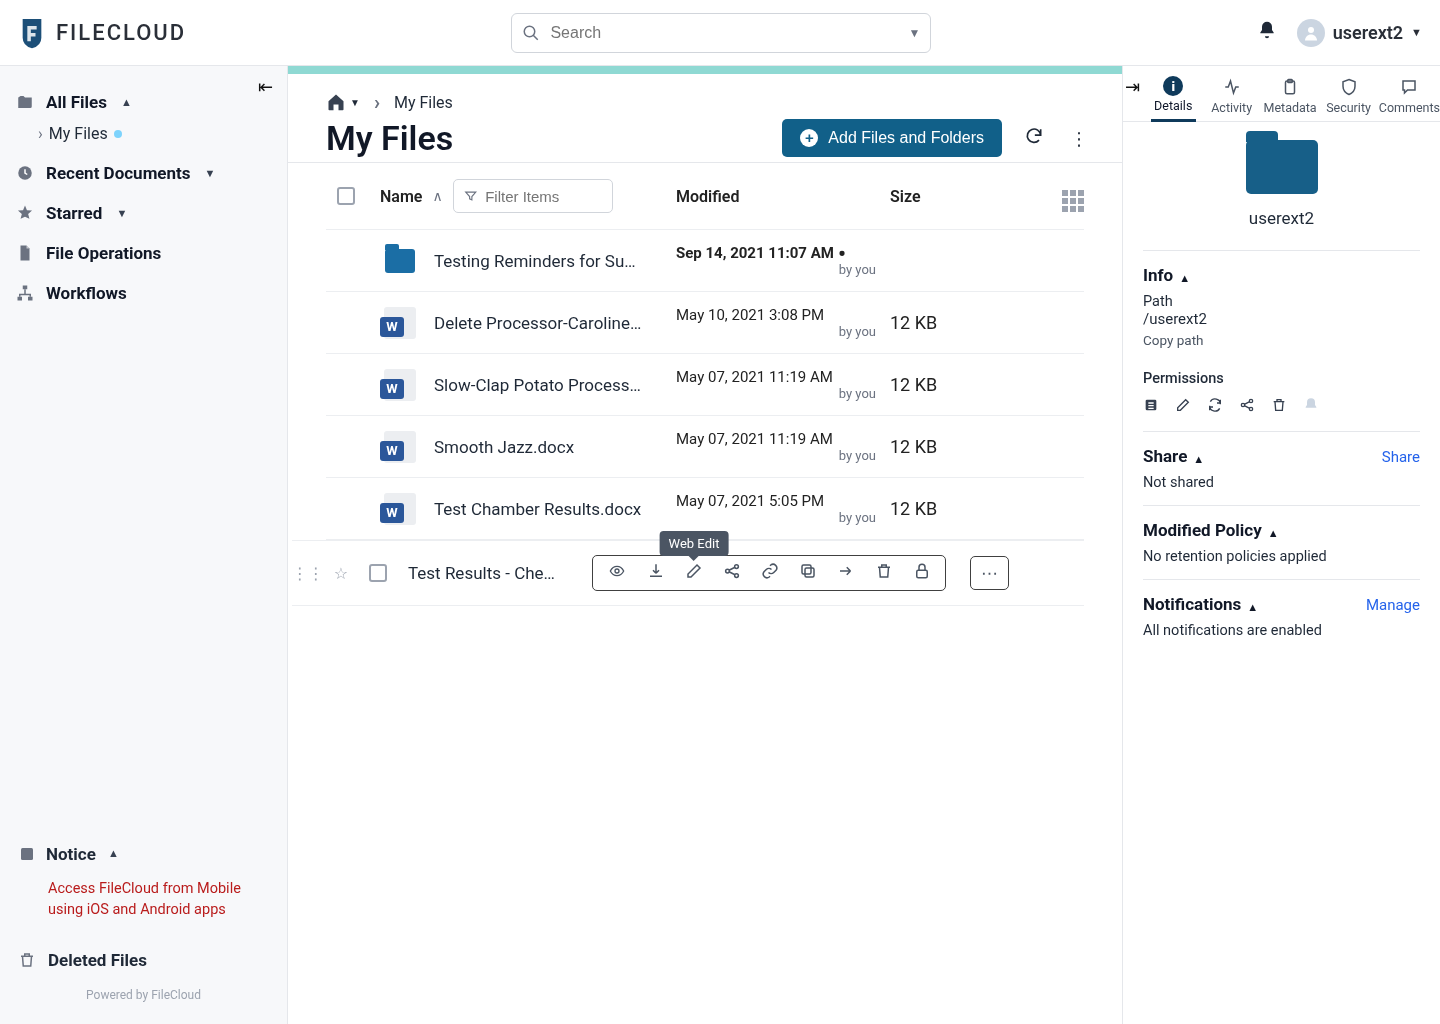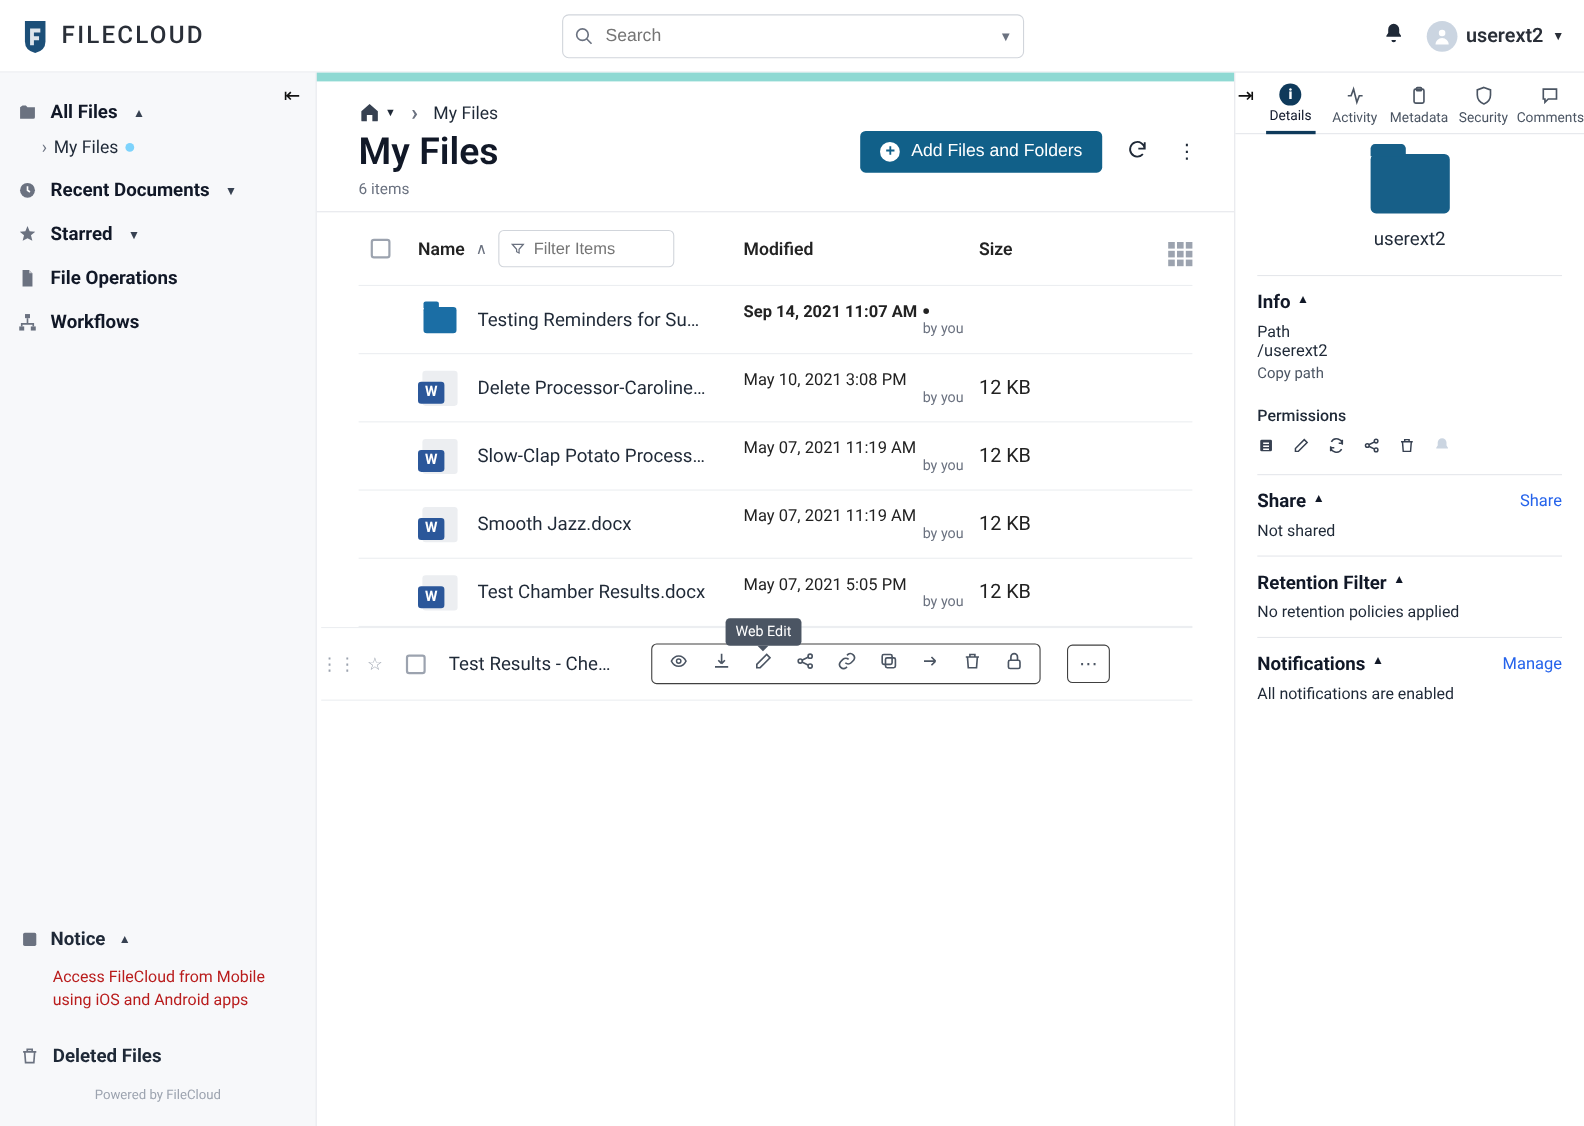--- a/index.html
+++ b/index.html
@@ -88,21 +88,21 @@
   .rtab.active::after { content:""; position:absolute; bottom:-1px; left:10%; width:80%; height:3px; background:#0f3a5b;}
   .rtab .ic { font-size:18px; height:22px; display:flex; align-items:center; justify-content:center;}
   .rtab .ic.fill-circle { width:20px; height:20px; background:#0f3a5b; color:#fff; border-radius:50%; font-weight:900; font-size:13px;}
   .rbody { padding: 18px 20px; overflow:auto;}
   .rpreview { display:flex; flex-direction:column; align-items:center; gap:14px; padding-bottom:22px;}
   .big-folder { width:72px; height:54px; background:#175f88; border-radius:5px; position:relative;}
   .big-folder::before { content:""; position:absolute; top:-9px; left:0; width:32px; height:11px; background:#175f88; border-radius:4px 4px 0 0;}
   .rname { font-size:17px; color:#1f2937;}
   .rsection { border-top:1px solid #e5e7eb; padding:14px 0;}
   .rsection:first-of-type { border-top:none;}
-  .rhead { font-size:17px; font-weight:700; color:#111827; display:flex; align-items:flex-start; gap:6px;}
+  .rhead { font-size:17px; font-weight:700; color:#111827; display:flex; align-items:flex-end; gap:6px;}
   .rhead .link { margin-left:auto; font-weight:400; font-size:15px; color:#2563eb; }
   .rbody .label { font-size:14.5px; color:#1f2937; margin-top:8px;}
   .rbody .val { font-size:15px; color:#1f2937;}
   .copy { font-size:13.5px; color:#4b5563; margin-top:4px;}
   .perm-icons { display:flex; gap:16px; margin-top:10px; color:#374151; font-size:16px;}
   
   svg.stroke { stroke:currentColor; fill:none; stroke-width:2;}
 </style>
 </head>
 <body>
@@ -241,21 +241,20 @@
         <button class="btn-primary">
           <span class="plus">+</span>
           <span>Add Files and Folders</span>
         </button>
         <span class="icon-btn"><svg width="20" height="20" viewBox="0 0 24 24" class="stroke">
               <path d="M20 11A8 8 0 1 0 18 17M20 4v7h-7"></path>
             </svg></span>
         <span class="icon-btn">⋮</span>
       </div>
     </div>
-    <div class="item-count">6 items</div>
 
     <div class="table-area">
       <div class="thead">
         <div class="col-chk">
             <div class="checkbox"></div>
           </div>
         <div class="col-name">
           <span style="font-weight:600; font-size:16px;">Name</span>
           <span class="sort">∧</span>
           <div class="filter-input">
@@ -497,21 +496,21 @@
       <div class="rsection">
         <div class="rhead">
             <span>Share</span>
             <span style="font-size:11px;">▲</span>
             <span class="link">Share</span>
           </div>
         <div class="label">Not shared</div>
       </div>
       <div class="rsection">
         <div class="rhead">
-            <span>Retention Filter</span>
+            <span>Modified Policy</span>
             <span style="font-size:11px;">▲</span>
           </div>
         <div class="label">No retention policies applied</div>
       </div>
       <div class="rsection">
         <div class="rhead">
             <span>Notifications</span>
             <span style="font-size:11px;">▲</span>
             <span class="link">Manage</span>
           </div>

